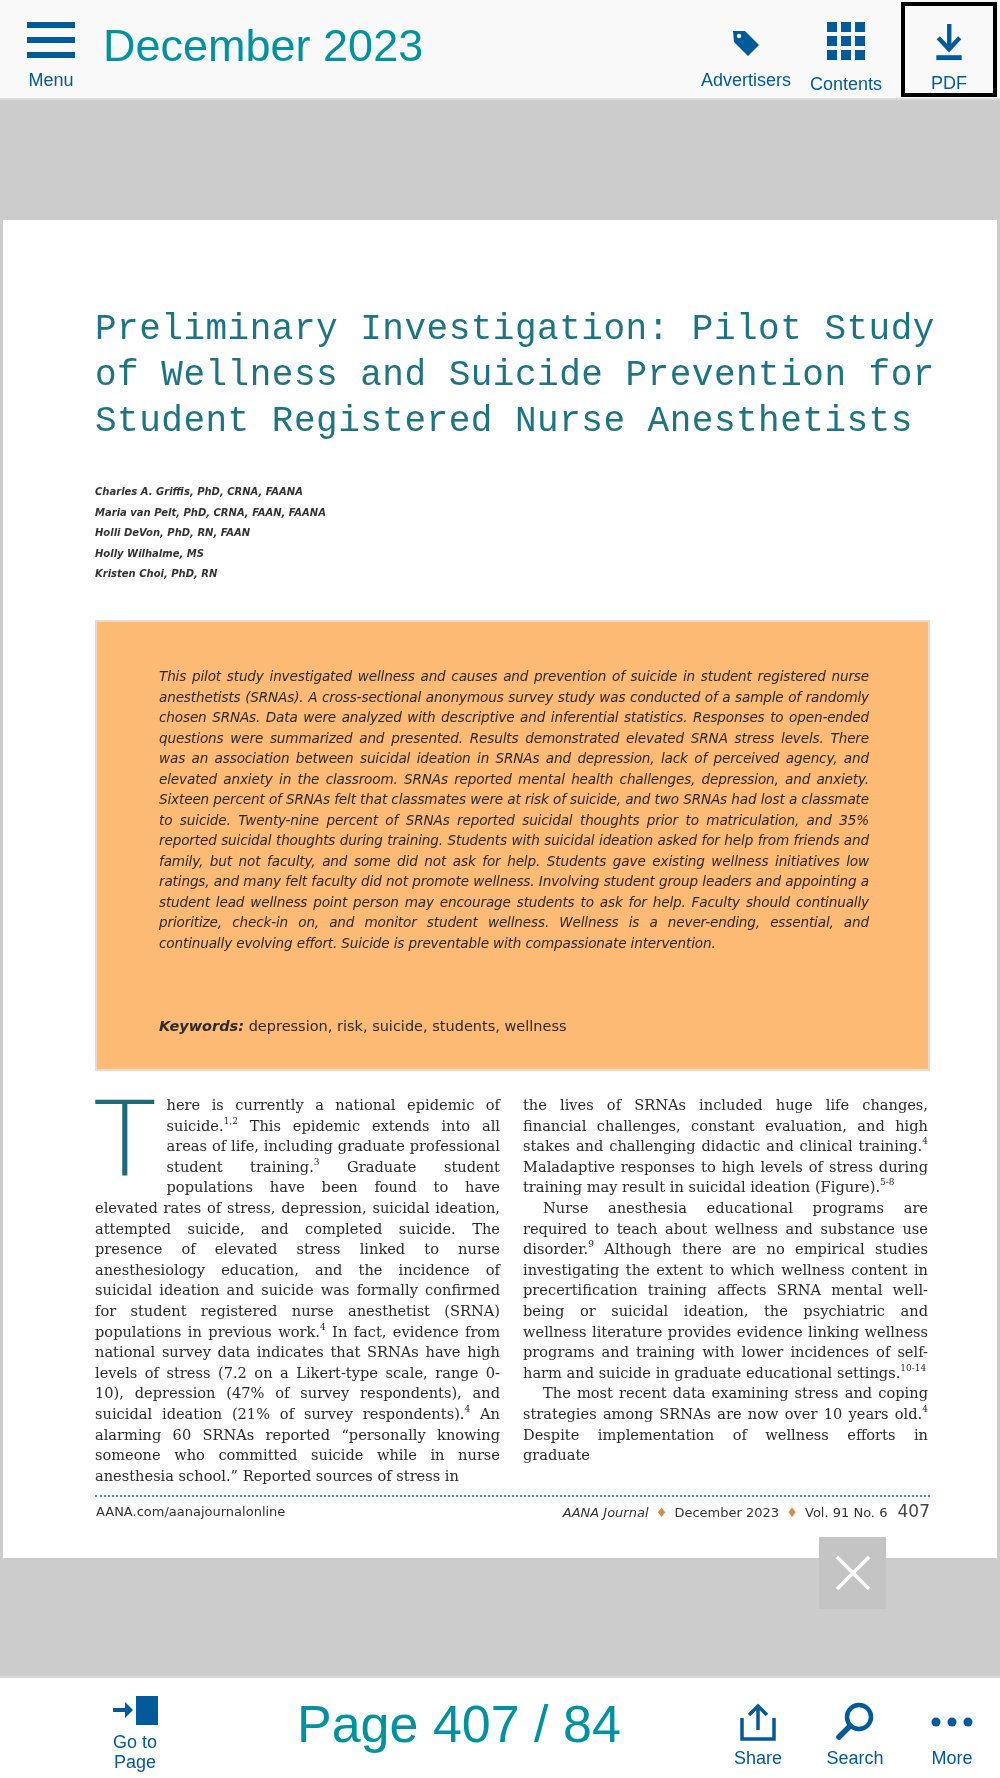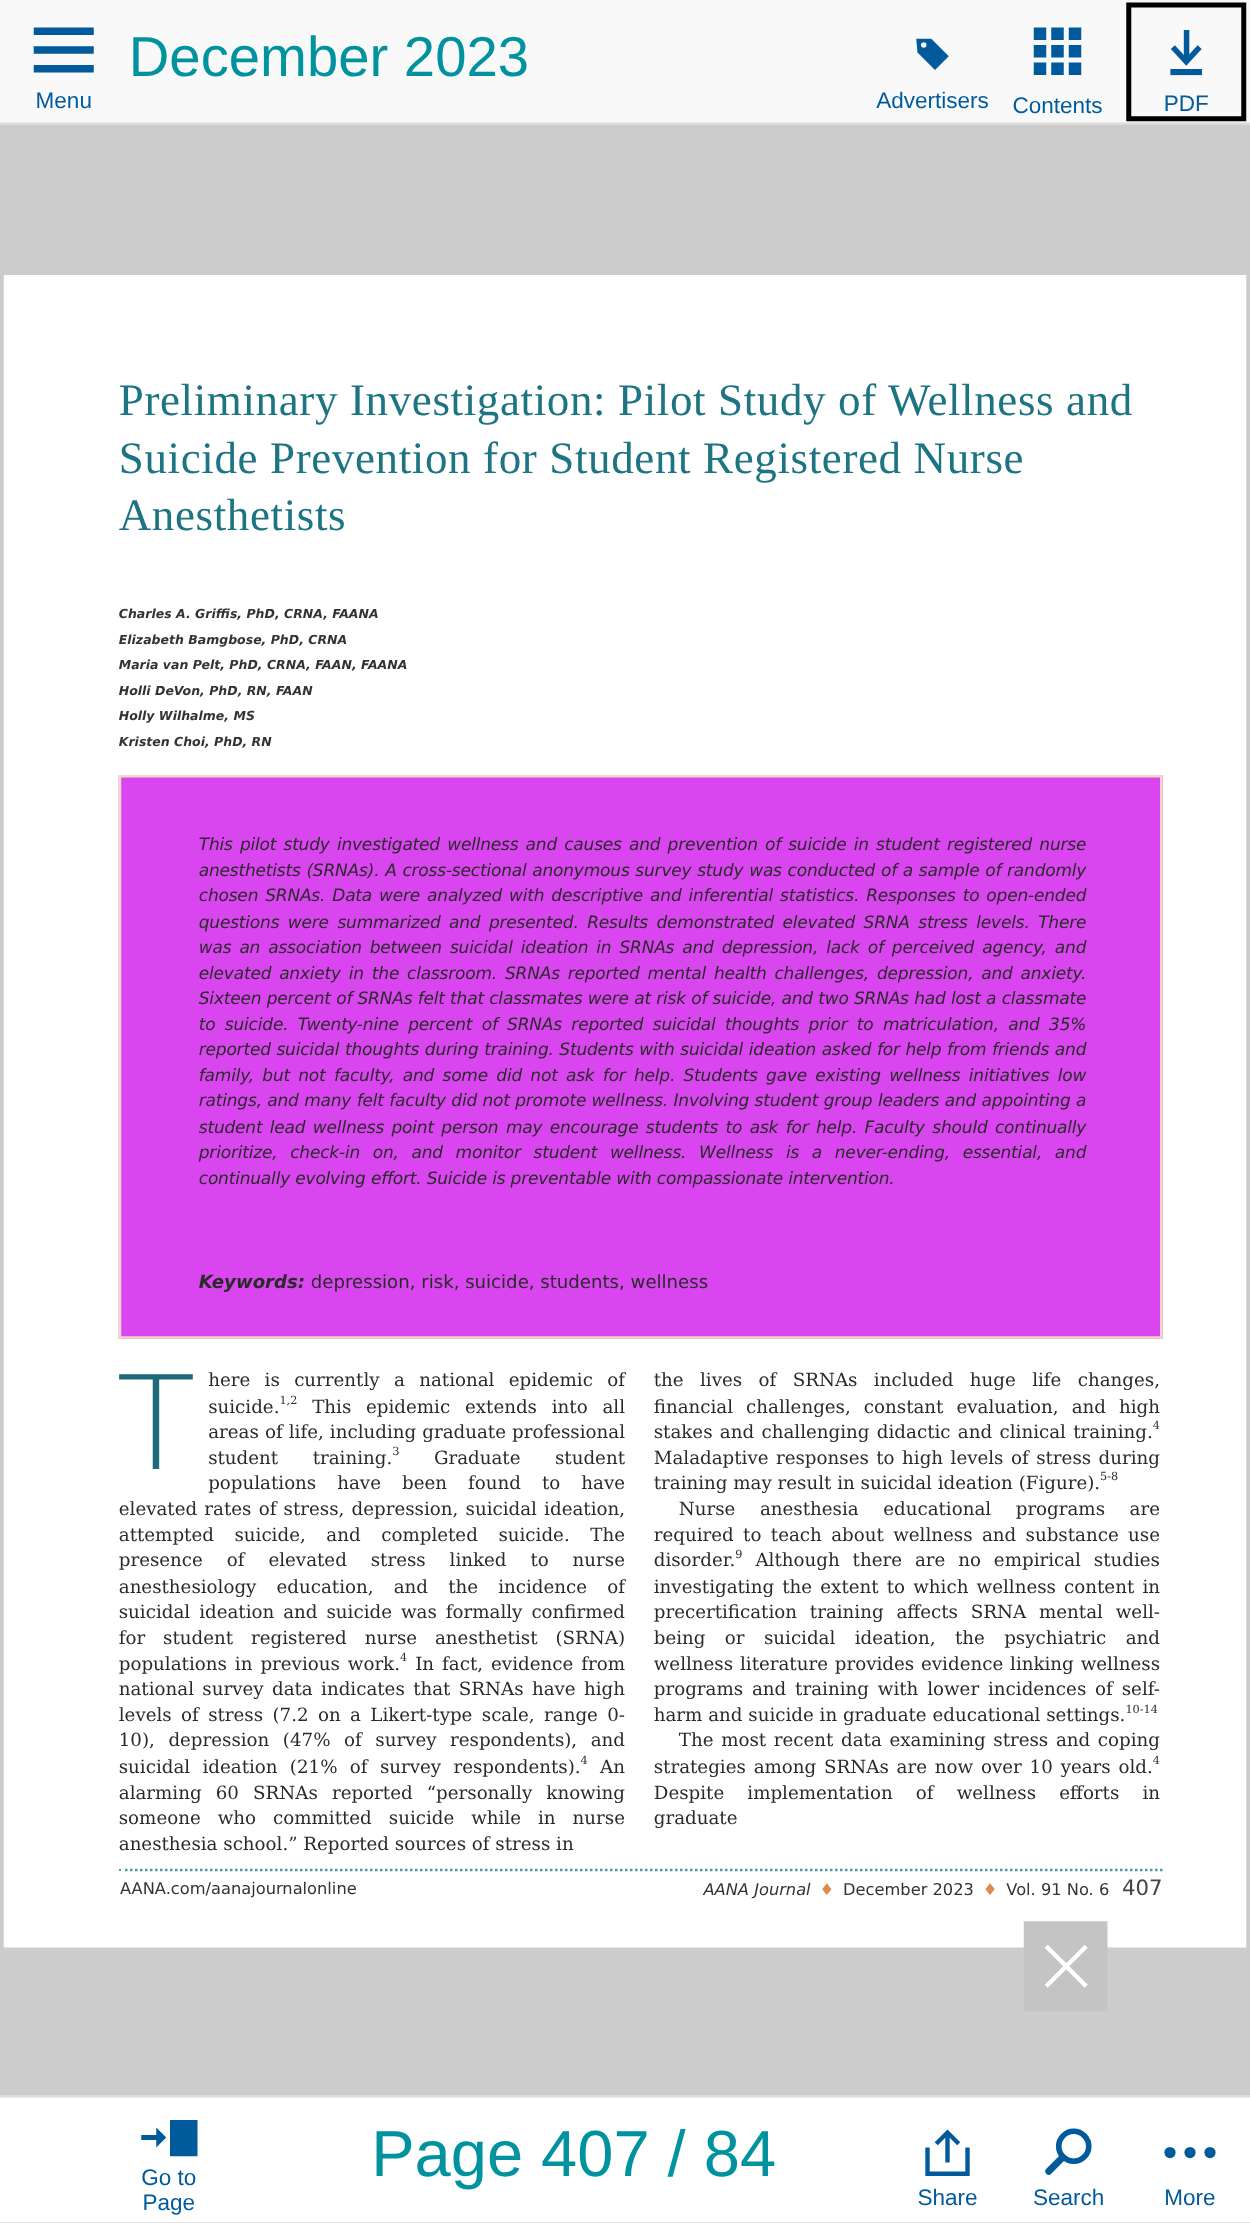--- a/index.html
+++ b/index.html
@@ -26,34 +26,34 @@
   }
   .grid-icon { display: grid; grid-template-columns: repeat(3, 10px); gap: 4px; margin-bottom: 14px; }
   .grid-icon span { width: 10px; height: 10px; background: #005a9c; }
 
   
   .page {
     position: absolute; left: 3px; top: 220px; width: 994px; height: 1338px;
     background: #ffffff;
   }
   .art-title {
-    position: absolute; left: 92px; top: 77px; width: 860px;
+    position: absolute; left: 92px; top: 87px; width: 860px;
     font-size: 36px; line-height: 46px; color: #1d7482; letter-spacing: 0.5px;
-    font-family: Liberation Serif, serif; font-weight: 300;
+    font-family: Liberation Mono, monospace; font-weight: 300;
   }
   .authors {
     position: absolute; left: 92px; top: 262px; width: 500px;
     font-family: "DejaVu Sans", sans-serif; font-style: italic; font-weight: bold;
     font-size: 10px; line-height: 20.5px; color: #333;
   }
   .authors div { white-space: nowrap; }
 
   .abstract-box {
     position: absolute; left: 92px; top: 400px; width: 835px; height: 451px;
-    background: #d946ef; border: 2px solid #f0d8c8;
+    background: #fdba74; border: 2px solid #f0d8c8;
   }
   .abstract-text {
     position: absolute; left: 62px; top: 44px; width: 710px;
     font-family: "DejaVu Sans", sans-serif; font-style: italic;
     font-size: 13.6px; line-height: 20.5px; color: #2a2a2a; text-align: justify;
     letter-spacing: -0.15px;
   }
   .keywords {
     position: absolute; left: 62px; top: 396px; width: 710px;
     font-family: "DejaVu Sans", sans-serif; font-size: 14.5px; color: #2a2a2a;
@@ -157,21 +157,20 @@
     </svg>
     <span class="lbl">PDF</span>
   </div>
 </div>
 
 <div class="page">
   <h1 class="art-title">Preliminary Investigation: Pilot Study of Wellness and Suicide Prevention for Student Registered Nurse Anesthetists</h1>
 
   <div class="authors">
     <div>Charles A. Griffis, PhD, CRNA, FAANA</div>
-    <div>Elizabeth Bamgbose, PhD, CRNA</div>
     <div>Maria van Pelt, PhD, CRNA, FAAN, FAANA</div>
     <div>Holli DeVon, PhD, RN, FAAN</div>
     <div>Holly Wilhalme, MS</div>
     <div>Kristen Choi, PhD, RN</div>
   </div>
 
   <div class="abstract-box">
     <p class="abstract-text">This pilot study investigated wellness and causes and prevention of suicide in student registered nurse anesthetists (SRNAs). A cross-sectional anonymous survey study was conducted of a sample of randomly chosen SRNAs. Data were analyzed with descriptive and inferential statistics. Responses to open-ended questions were summarized and presented. Results demonstrated elevated SRNA stress levels. There was an association between suicidal ideation in SRNAs and depression, lack of perceived agency, and elevated anxiety in the classroom. SRNAs reported mental health challenges, depression, and anxiety. Sixteen percent of SRNAs felt that classmates were at risk of suicide, and two SRNAs had lost a classmate to suicide. Twenty-nine percent of SRNAs reported suicidal thoughts prior to matriculation, and 35% reported suicidal thoughts during training. Students with suicidal ideation asked for help from friends and family, but not faculty, and some did not ask for help. Students gave existing wellness initiatives low ratings, and many felt faculty did not promote wellness. Involving student group leaders and appointing a student lead wellness point person may encourage students to ask for help. Faculty should continually prioritize, check-in on, and monitor student wellness. Wellness is a never-ending, essential, and continually evolving effort. Suicide is preventable with compassionate intervention.</p>
     <div class="keywords">
       <span class="kw-label">Keywords:</span>

